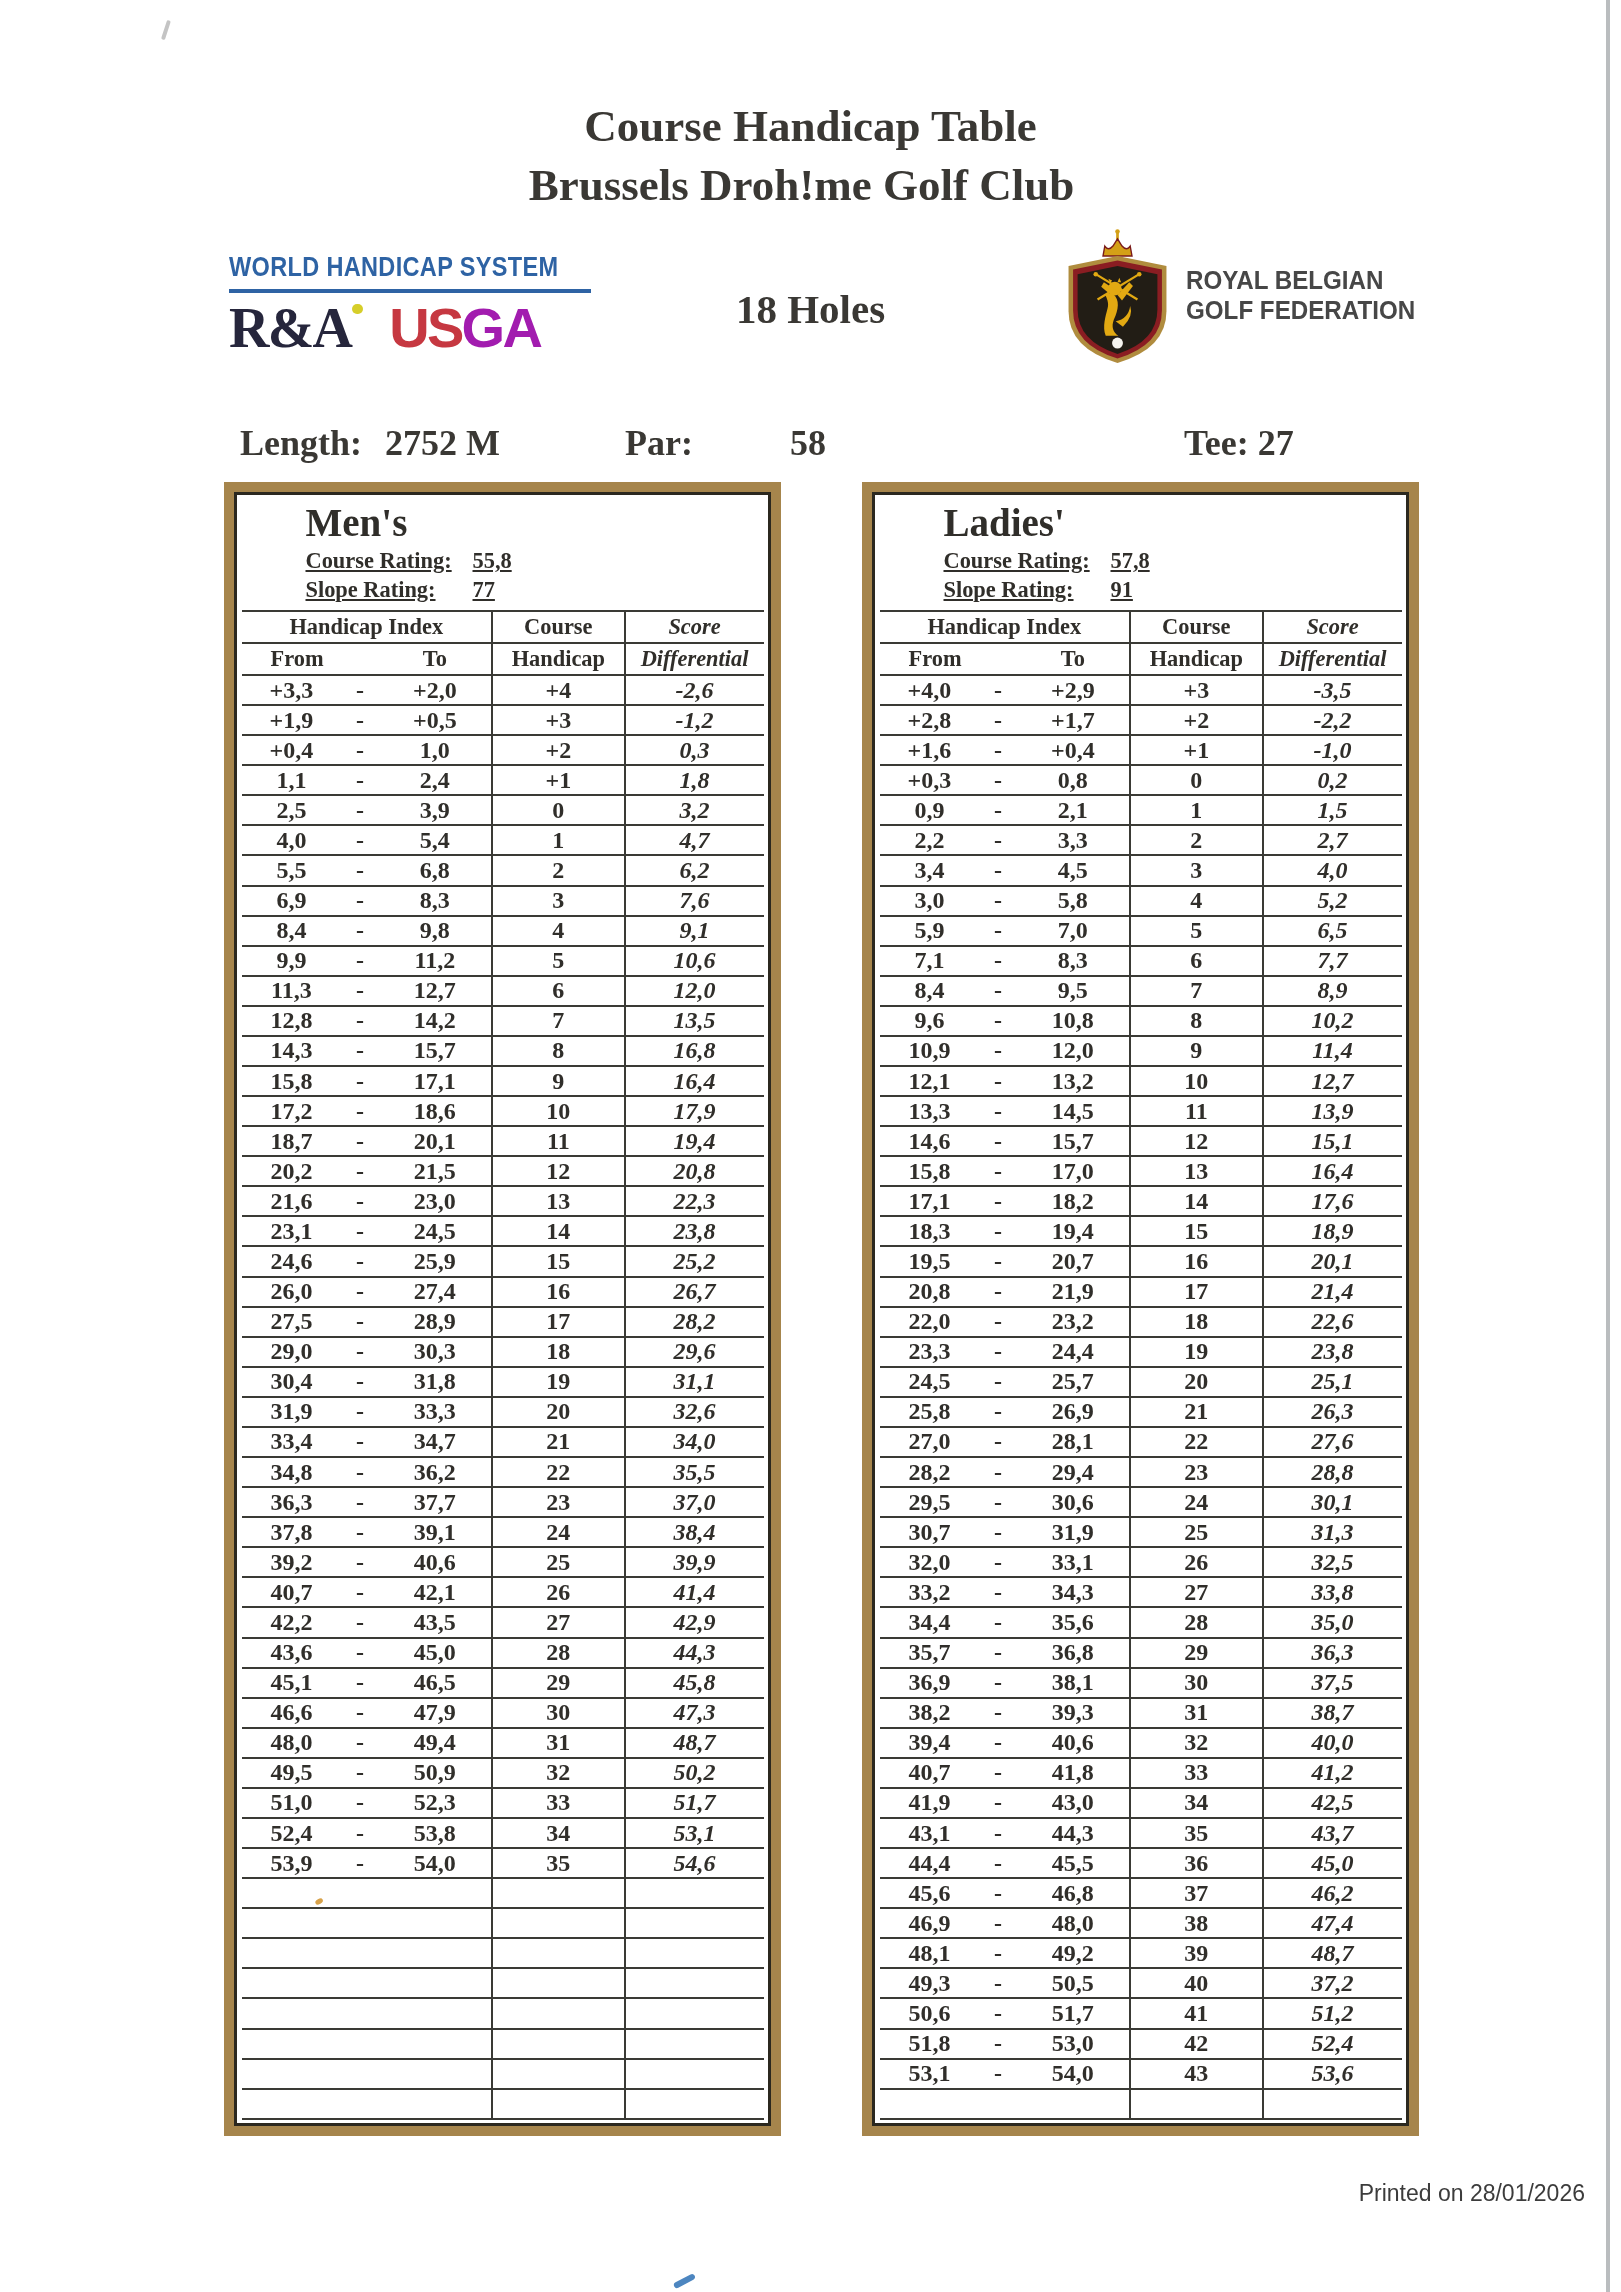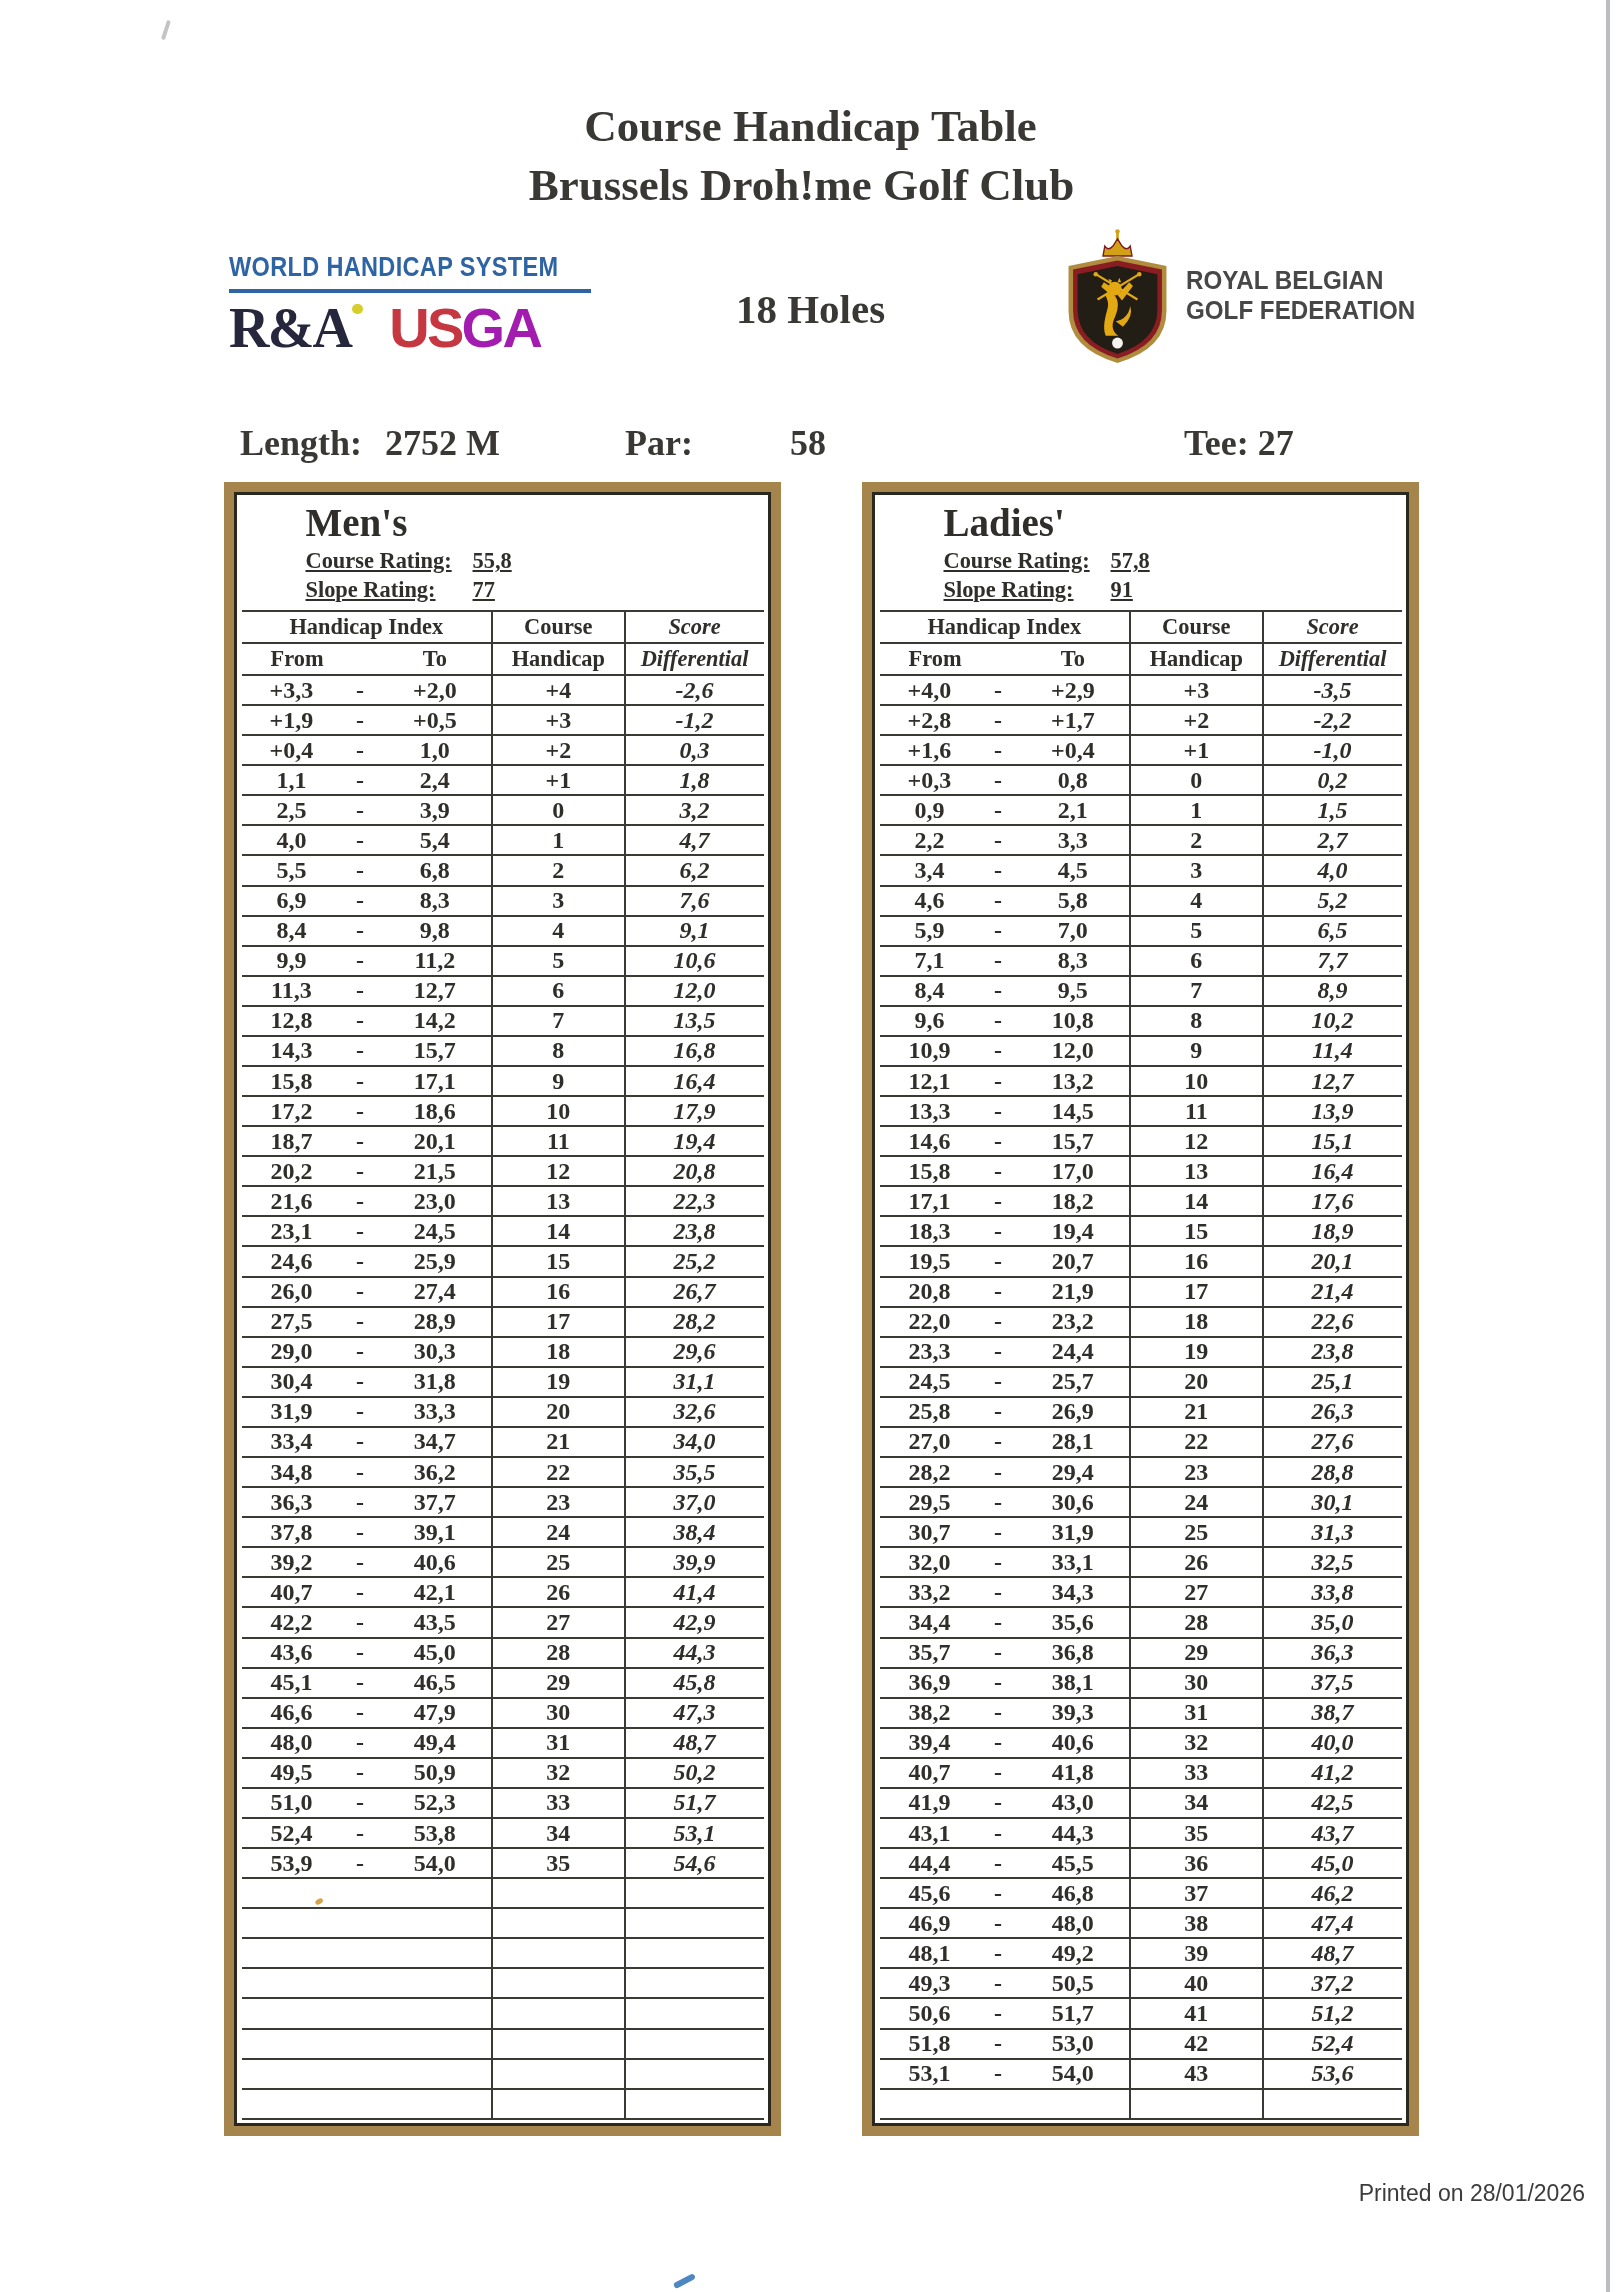--- a/index.html
+++ b/index.html
@@ -704,21 +704,21 @@
           <div class="cell c-hi">
             <span class="s-from">3,4</span>
             <span class="s-dash">-</span>
             <span class="s-to">4,5</span>
           </div>
           <div class="c-ch">3</div>
           <div class="c-sd">4,0</div>
         </div>
         <div class="trow">
           <div class="cell c-hi">
-            <span class="s-from">4,6</span>
+            <span class="s-from">3,0</span>
             <span class="s-dash">-</span>
             <span class="s-to">5,8</span>
           </div>
           <div class="c-ch">4</div>
           <div class="c-sd">5,2</div>
         </div>
         <div class="trow">
           <div class="cell c-hi">
             <span class="s-from">5,9</span>
             <span class="s-dash">-</span>

